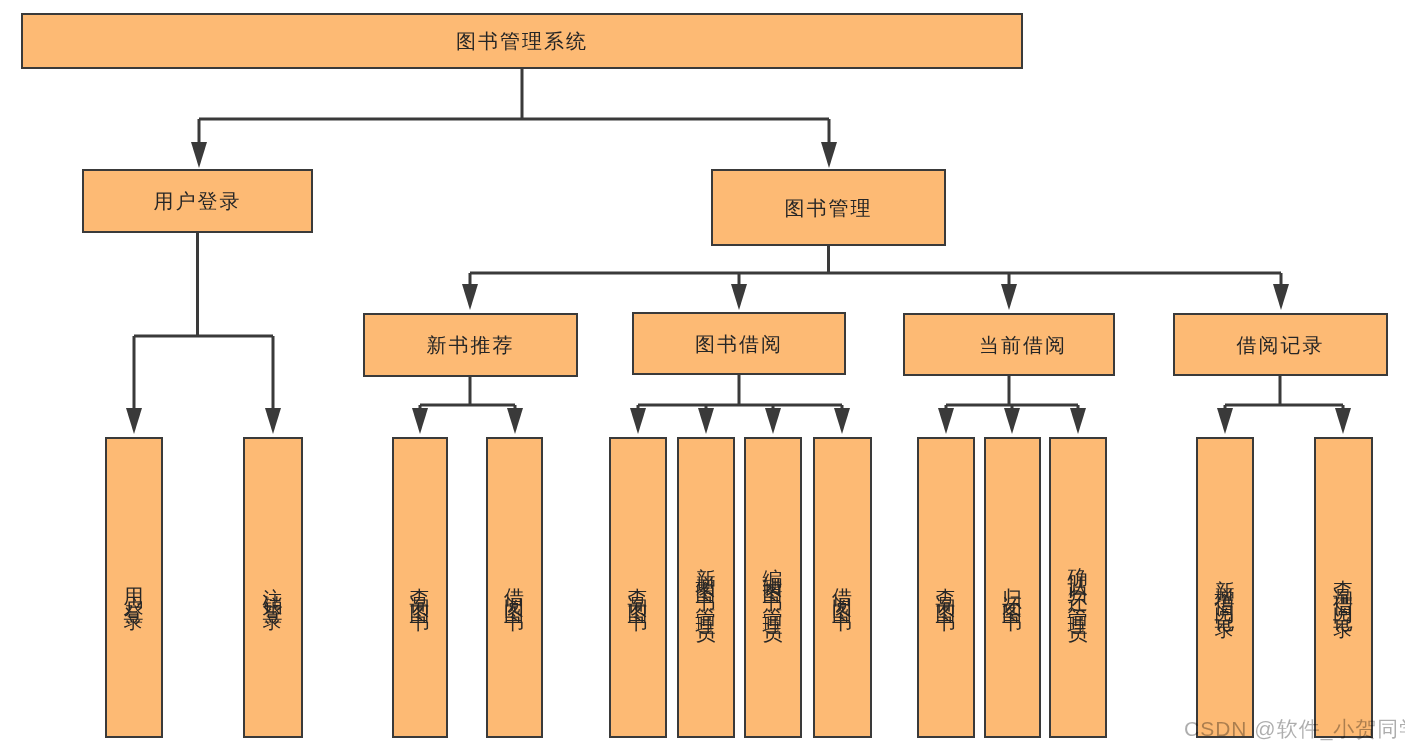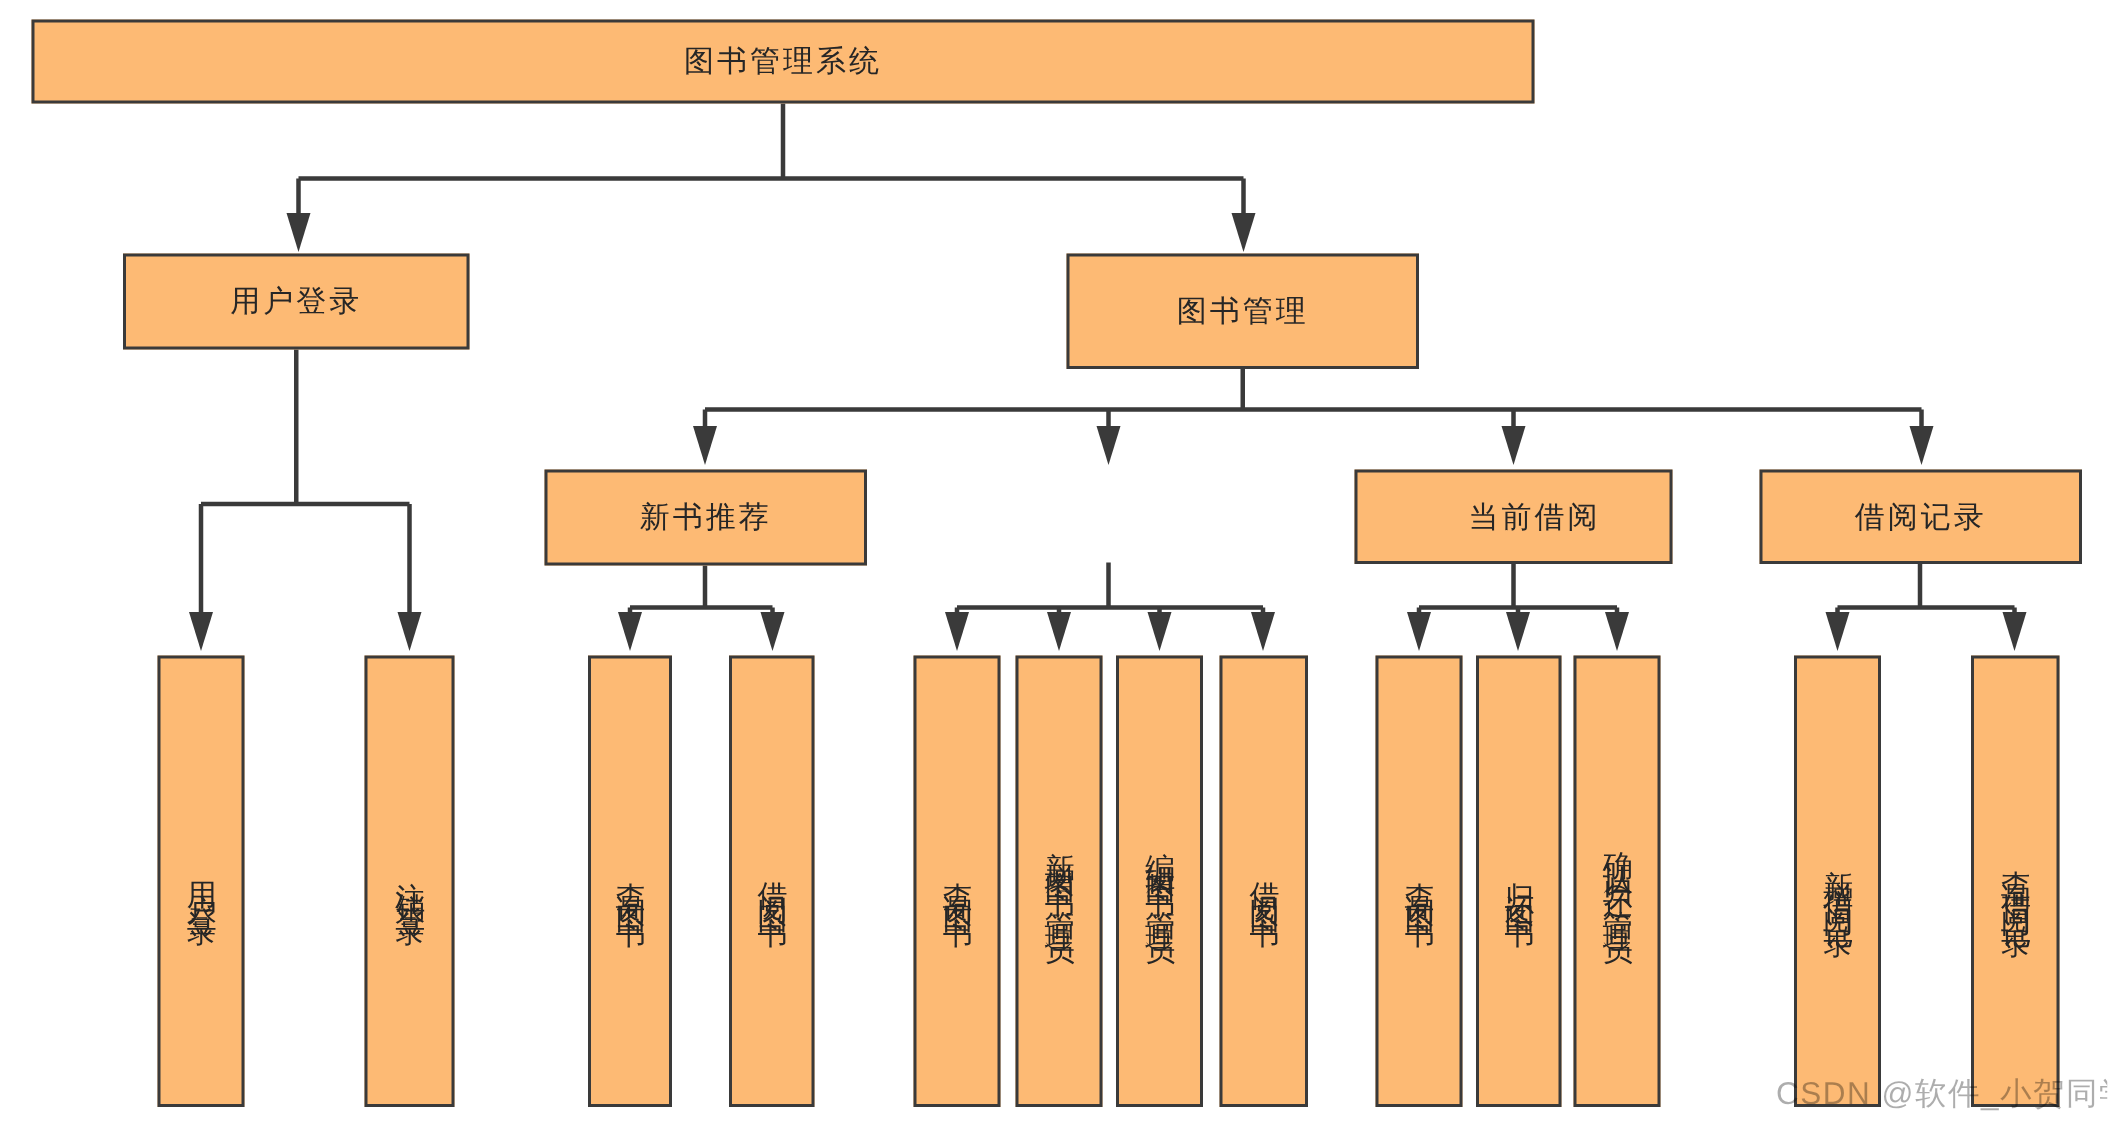--- a/index.html
+++ b/index.html
@@ -94,20 +94,23 @@
   <div class="box" style="left:82px; top:169px; width:231px; height:64px;">
     <span>用户登录</span>
   </div>
   <div class="box" style="left:711px; top:169px; width:235px; height:77px;">
     <span>图书管理</span>
   </div>
 
   <div class="box" style="left:363px; top:313px; width:215px; height:64px;">
     <span>新书推荐</span>
   </div>
+  <div class="box" style="left:632px; top:312px; width:214px; height:63px;">
+    <span>图书借阅</span>
+  </div>
   <div class="box" style="left:903px; top:313px; width:212px; height:63px;padding-left:28px;">
     <span>当前借阅</span>
   </div>
   <div class="box" style="left:1173px; top:313px; width:215px; height:63px;">
     <span>借阅记录</span>
   </div>
 
   <div class="box leaf" style="left:105px; top:437px; width:58px; height:301px;">
     <span>用户登录</span>
   </div>

